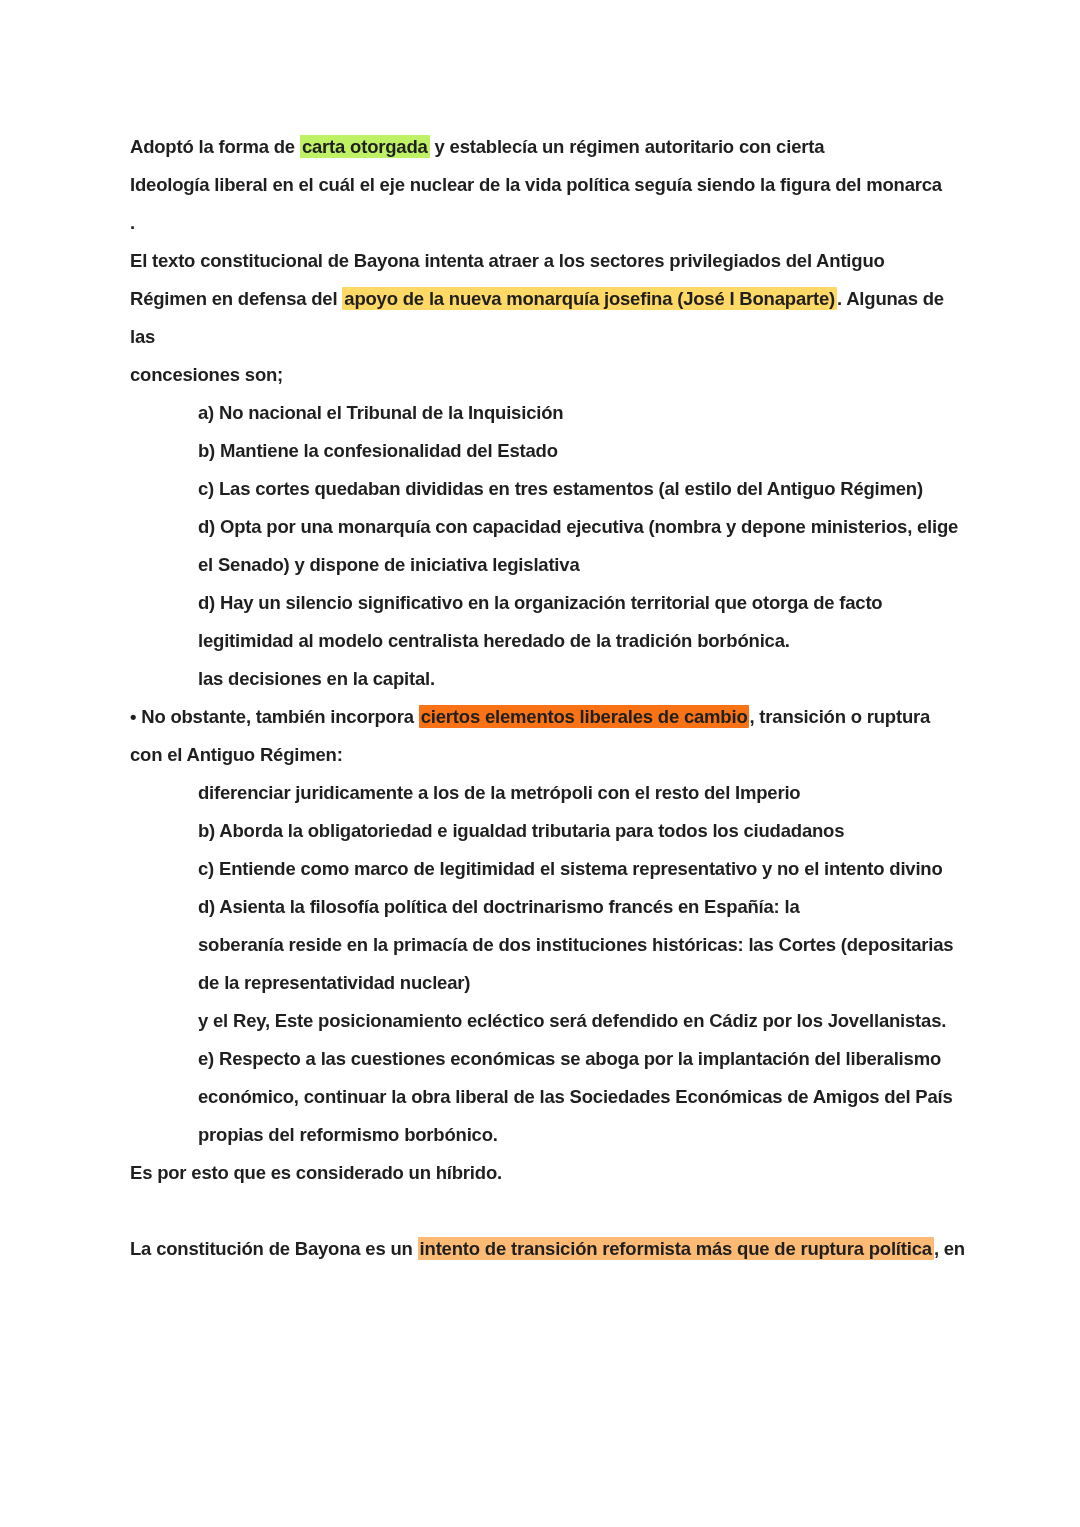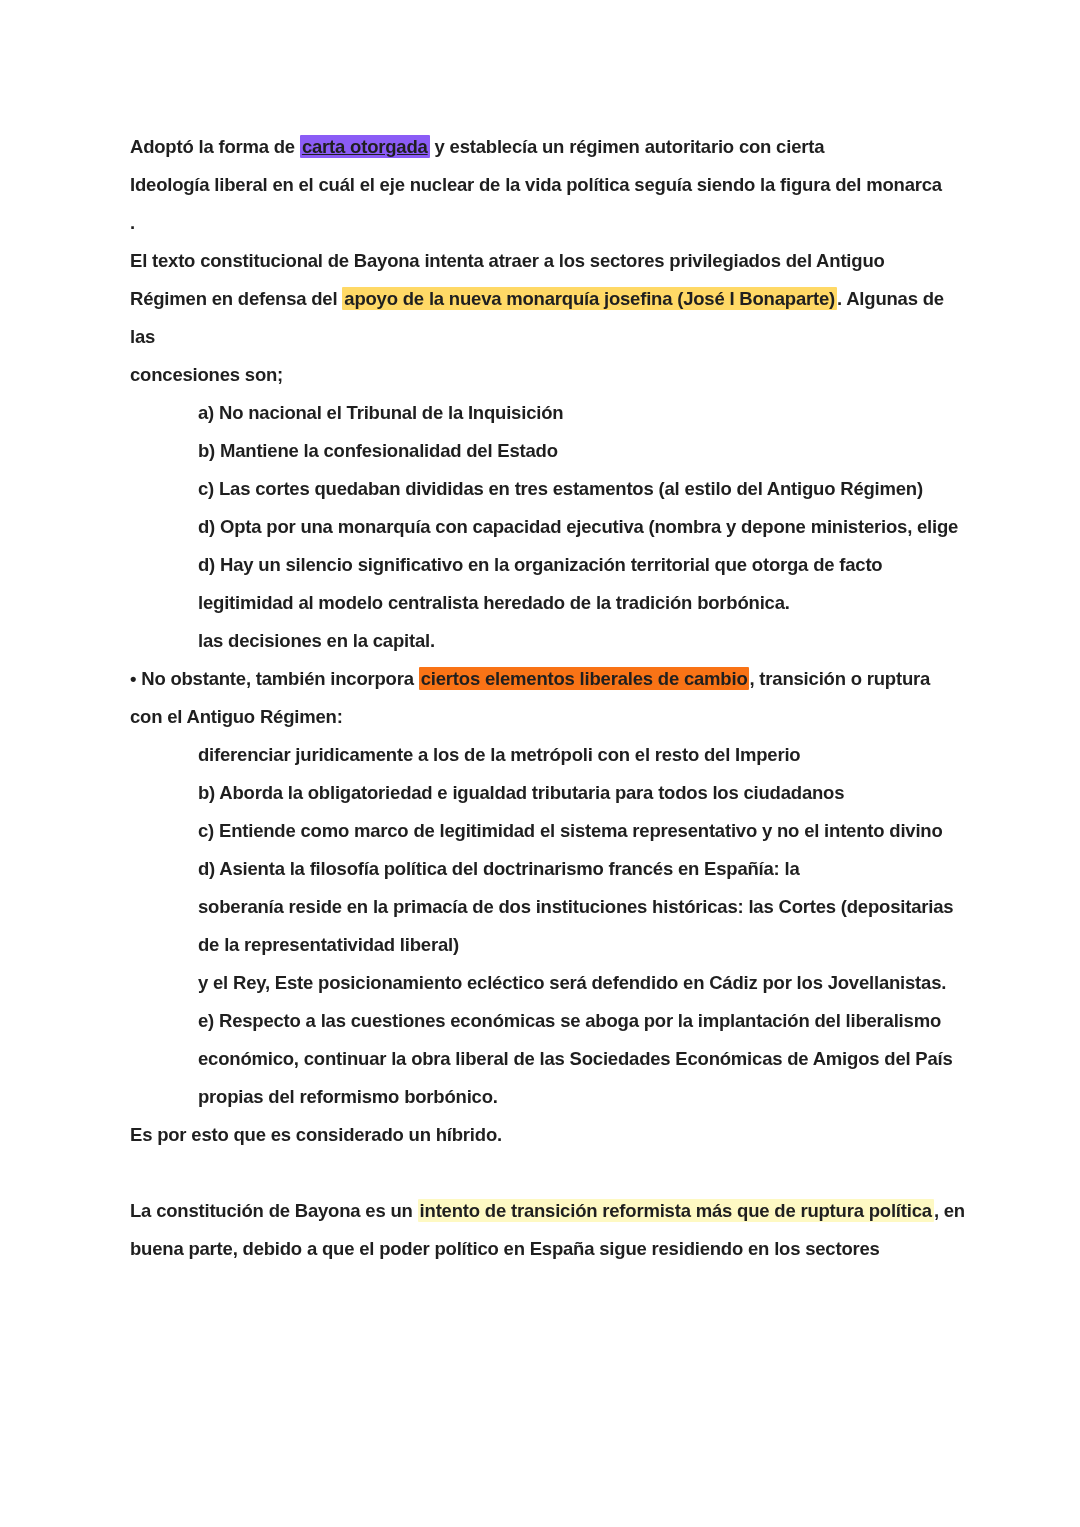--- a/index.html
+++ b/index.html
@@ -37,43 +37,43 @@
   .hl {
     padding: 1px 2px;
     border-radius: 1px;
   }
 </style>
 </head>
 <body>
 
 <div class="page">
   <div class="doc-body">
-      <div class="line"><span>Adoptó la forma de </span><span class="hl" style="background-color: #8b5cf6; text-decoration: underline;">carta otorgada</span><span> y establecía un régimen autoritario con cierta</span></div>
+      <div class="line"><span>Adoptó la forma de </span><span class="hl" style="background-color: #bef264;">carta otorgada</span><span> y establecía un régimen autoritario con cierta</span></div>
       <div class="line"><span>Ideología liberal en el cuál el eje nuclear de la vida política seguía siendo la figura del monarca</span></div>
       <div class="line"><span>.</span></div>
       <div class="line"><span>El texto constitucional de Bayona intenta atraer a los sectores privilegiados del Antiguo</span></div>
       <div class="line"><span>Régimen en defensa del </span><span class="hl" style="background-color: rgb(255, 217, 102); text-align: center;">apoyo de la nueva monarquía josefina (José I Bonaparte)</span><span>. Algunas de las</span></div>
       <div class="line"><span>concesiones son;</span></div>
       <div class="line indent"><span>a) No nacional el Tribunal de la Inquisición</span></div>
       <div class="line indent"><span>b) Mantiene la confesionalidad del Estado</span></div>
       <div class="line indent"><span>c) Las cortes quedaban divididas en tres estamentos (al estilo del Antiguo Régimen)</span></div>
       <div class="line indent"><span>d) Opta por una monarquía con capacidad ejecutiva (nombra y depone ministerios, elige</span></div>
+      <div class="line indent"><span>el Senado) y dispone de iniciativa legislativa</span></div>
       <div class="line indent"><span>d) Hay un silencio significativo en la organización territorial que otorga de facto</span></div>
       <div class="line indent"><span>legitimidad al modelo centralista heredado de la tradición borbónica.</span></div>
       <div class="line indent"><span>las decisiones en la capital.</span></div>
       <div class="line"><span>• No obstante, también incorpora </span><span class="hl" style="background-color: #f97316;">ciertos elementos liberales de cambio</span><span>, transición o ruptura</span></div>
       <div class="line"><span>con el Antiguo Régimen:</span></div>
       <div class="line indent"><span>diferenciar juridicamente a los de la metrópoli con el resto del Imperio</span></div>
       <div class="line indent"><span>b) Aborda la obligatoriedad e igualdad tributaria para todos los ciudadanos</span></div>
       <div class="line indent"><span>c) Entiende como marco de legitimidad el sistema representativo y no el intento divino</span></div>
       <div class="line indent"><span>d) Asienta la filosofía política del doctrinarismo francés en Españía: la</span></div>
       <div class="line indent"><span>soberanía reside en la primacía de dos instituciones históricas: las Cortes (depositarias</span></div>
-      <div class="line indent"><span>de la representatividad liberal)</span></div>
+      <div class="line indent"><span>de la representatividad nuclear)</span></div>
       <div class="line indent"><span>y el Rey, Este posicionamiento ecléctico será defendido en Cádiz por los Jovellanistas.</span></div>
       <div class="line indent"><span>e) Respecto a las cuestiones económicas se aboga por la implantación del liberalismo</span></div>
       <div class="line indent"><span>económico, continuar la obra liberal de las Sociedades Económicas de Amigos del País</span></div>
       <div class="line indent"><span>propias del reformismo borbónico.</span></div>
       <div class="line"><span>Es por esto que es considerado un híbrido.</span></div>
       <div class="line"></div>
-      <div class="line"><span>La constitución de Bayona es un </span><span class="hl" style="background-color: #fef9c3;">intento de transición reformista más que de ruptura política</span><span>, en</span></div>
-      <div class="line"><span>buena parte, debido a que el poder político en España sigue residiendo en los sectores</span></div>
+      <div class="line"><span>La constitución de Bayona es un </span><span class="hl" style="background-color: #fdba74;">intento de transición reformista más que de ruptura política</span><span>, en</span></div>
     </div>
 </div>
 
 </body></html>

